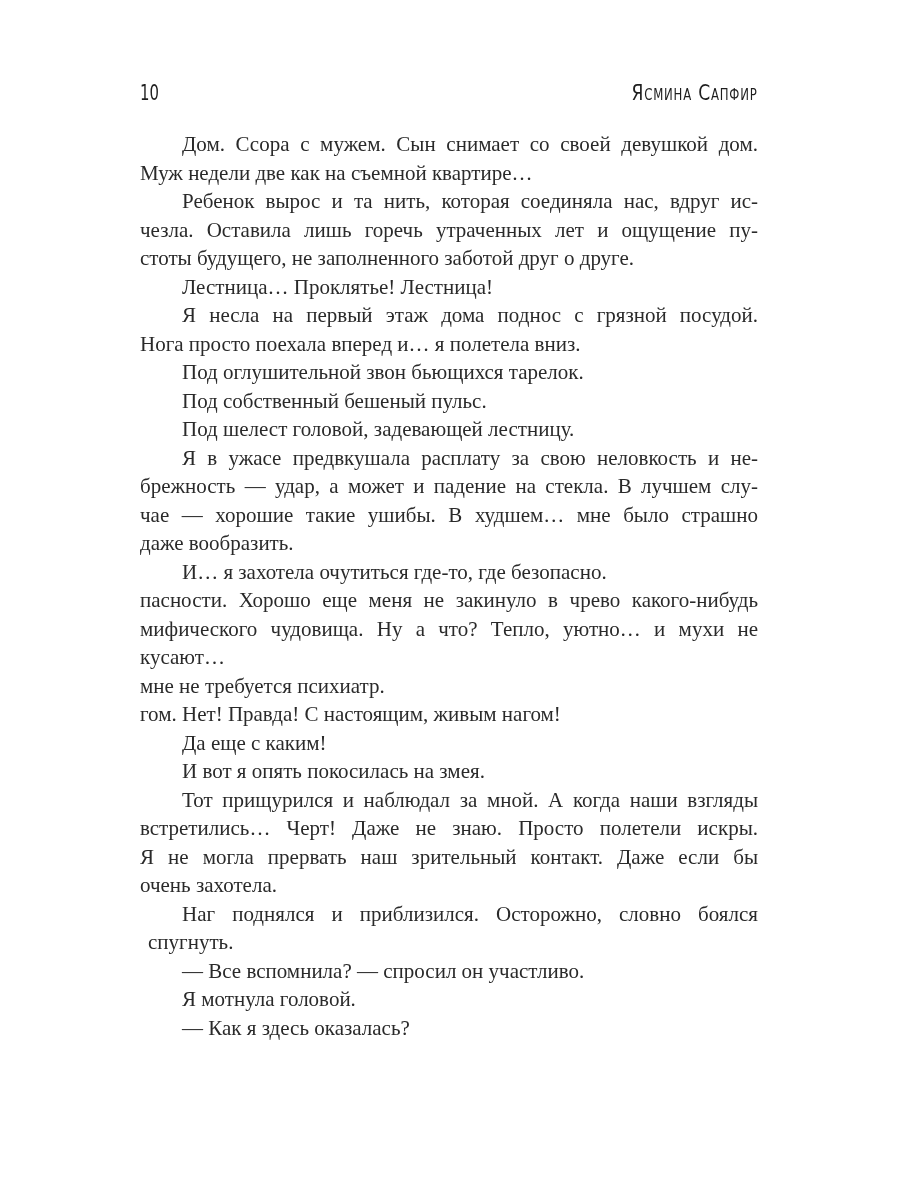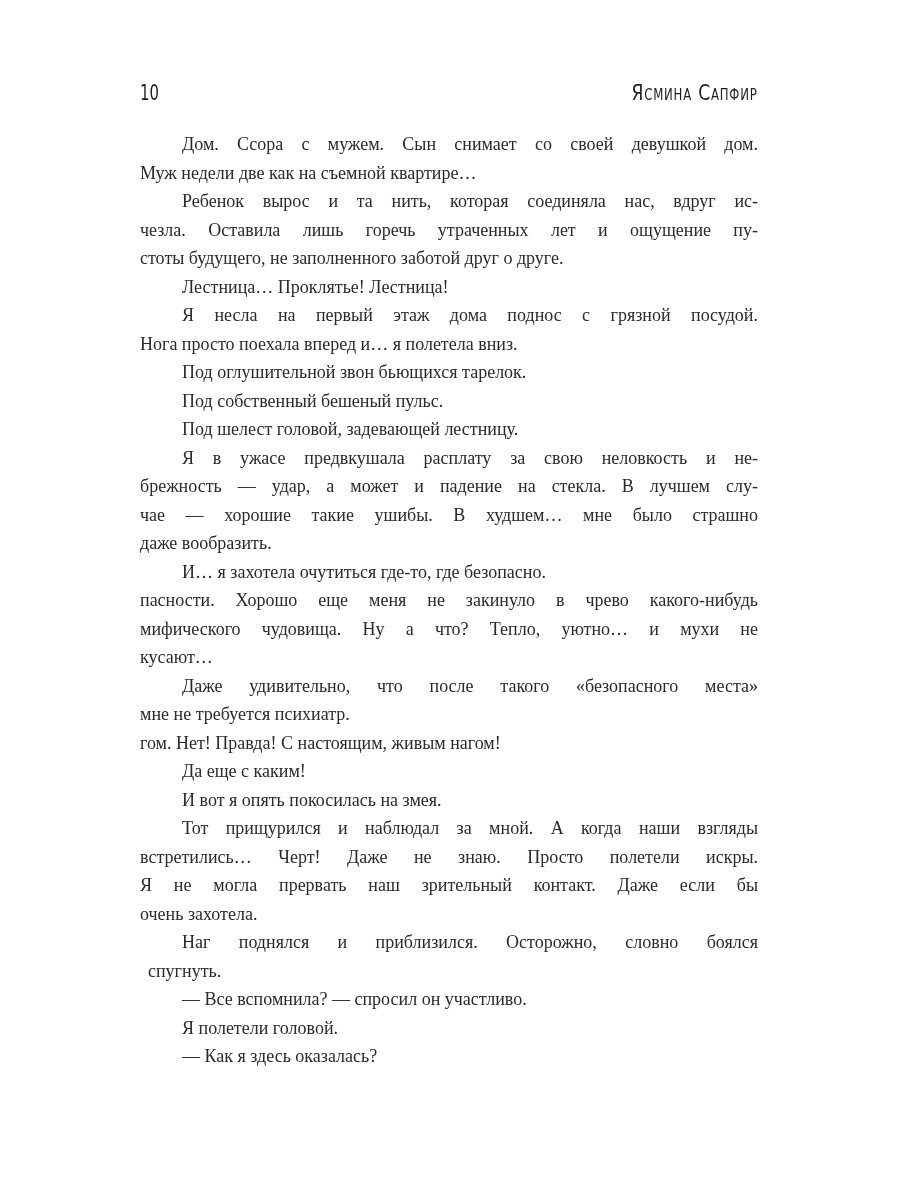--- a/index.html
+++ b/index.html
@@ -29,21 +29,21 @@
     transform: scaleX(0.78); transform-origin: right top;
     white-space: nowrap;
   }
   .body-text {
     position: absolute; left: 140px; top: 130px; width: 618px;
   }
   .line {
     position: relative;
     height: 28.5px;
     line-height: 28.5px;
-    font-size: 18px;
+    font-size: 21px;
     white-space: nowrap;
     overflow: visible;
   }
   .line.indent { padding-left: 42px; }
   .line.justify { text-align: justify; text-align-last: justify; }
   .line .t { display: block; }
 </style>
 </head>
 <body>
 
@@ -84,38 +84,35 @@
       </div>
       <div class="line"><span class="t" style="display: inline-block;">даже вообразить.</span></div>
       <div class="line indent"><span class="t" style="display: inline-block;">И… я захотела очутиться где-то, где безопасно.</span></div>
       <div class="line justify">
         <span class="t" style="display: block; text-align: justify; text-align-last: justify;">пасности. Хорошо еще меня не закинуло в чрево какого-нибудь</span>
       </div>
       <div class="line justify">
         <span class="t" style="display: block; text-align: justify; text-align-last: justify;">мифического чудовища. Ну а что? Тепло, уютно… и мухи не</span>
       </div>
       <div class="line"><span class="t" style="display: inline-block;">кусают…</span></div>
-      <div class="line indent justify">
-        <span class="t" style="display: block; text-align: justify; text-align-last: justify;">Даже удивительно, что после такого «безопасного места»</span>
-      </div>
       <div class="line"><span class="t" style="display: inline-block;">мне не требуется психиатр.</span></div>
       <div class="line"><span class="t" style="display: inline-block;">гом. Нет! Правда! С настоящим, живым нагом!</span></div>
       <div class="line indent"><span class="t" style="display: inline-block;">Да еще с каким!</span></div>
       <div class="line indent"><span class="t" style="display: inline-block;">И вот я опять покосилась на змея.</span></div>
       <div class="line indent justify">
         <span class="t" style="display: block; text-align: justify; text-align-last: justify;">Тот прищурился и наблюдал за мной. А когда наши взгляды</span>
       </div>
       <div class="line justify">
         <span class="t" style="display: block; text-align: justify; text-align-last: justify;">встретились… Черт! Даже не знаю. Просто полетели искры.</span>
       </div>
       <div class="line justify">
         <span class="t" style="display: block; text-align: justify; text-align-last: justify;">Я не могла прервать наш зрительный контакт. Даже если бы</span>
       </div>
       <div class="line"><span class="t" style="display: inline-block;">очень захотела.</span></div>
       <div class="line indent justify">
         <span class="t" style="display: block; text-align: justify; text-align-last: justify;">Наг поднялся и приблизился. Осторожно, словно боялся</span>
       </div>
       <div class="line"><span class="t" style="display: inline-block; margin-left: 8px;">спугнуть.</span></div>
       <div class="line indent"><span class="t" style="display: inline-block;">— Все вспомнила? — спросил он участливо.</span></div>
-      <div class="line indent"><span class="t" style="display: inline-block;">Я полетели головой.</span></div>
+      <div class="line indent"><span class="t" style="display: inline-block;">Я мотнула головой.</span></div>
       <div class="line indent"><span class="t" style="display: inline-block;">— Как я здесь оказалась?</span></div>
     </div>
 </div>
 
 </body></html>

